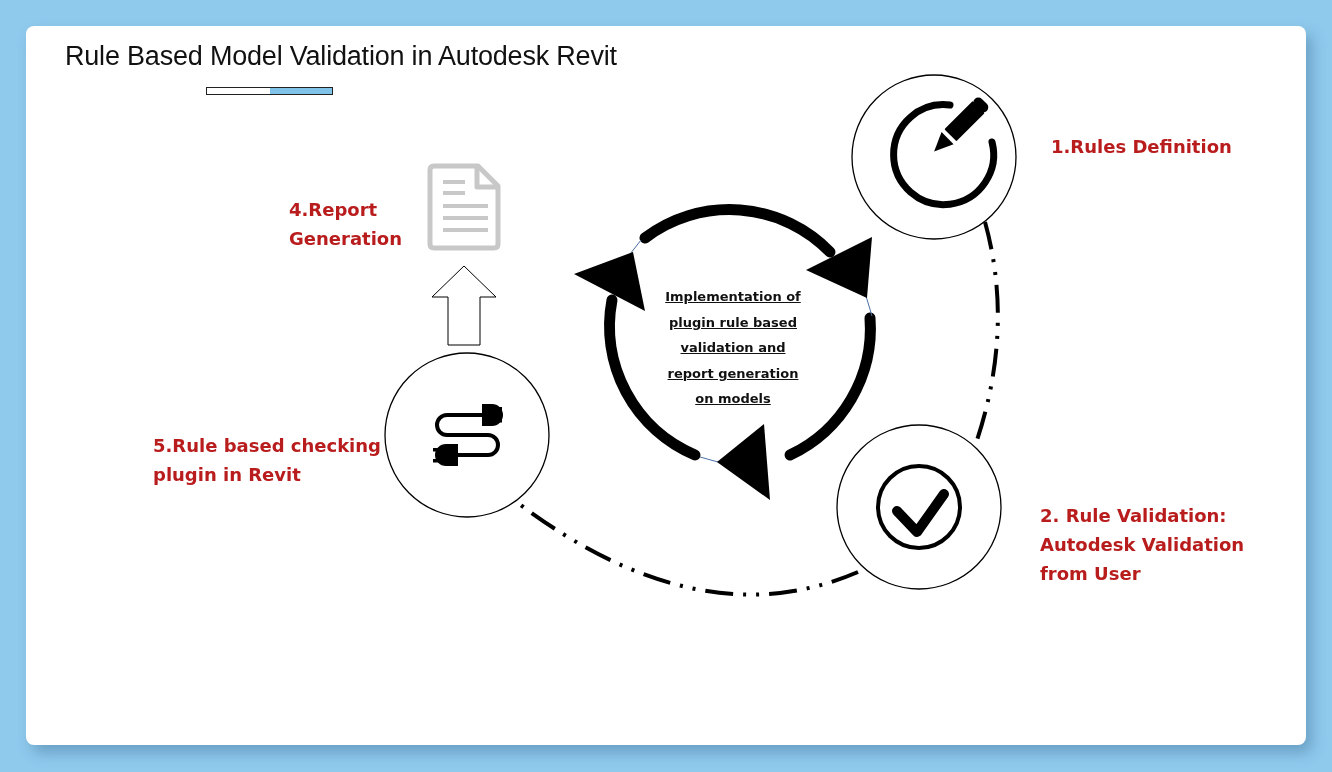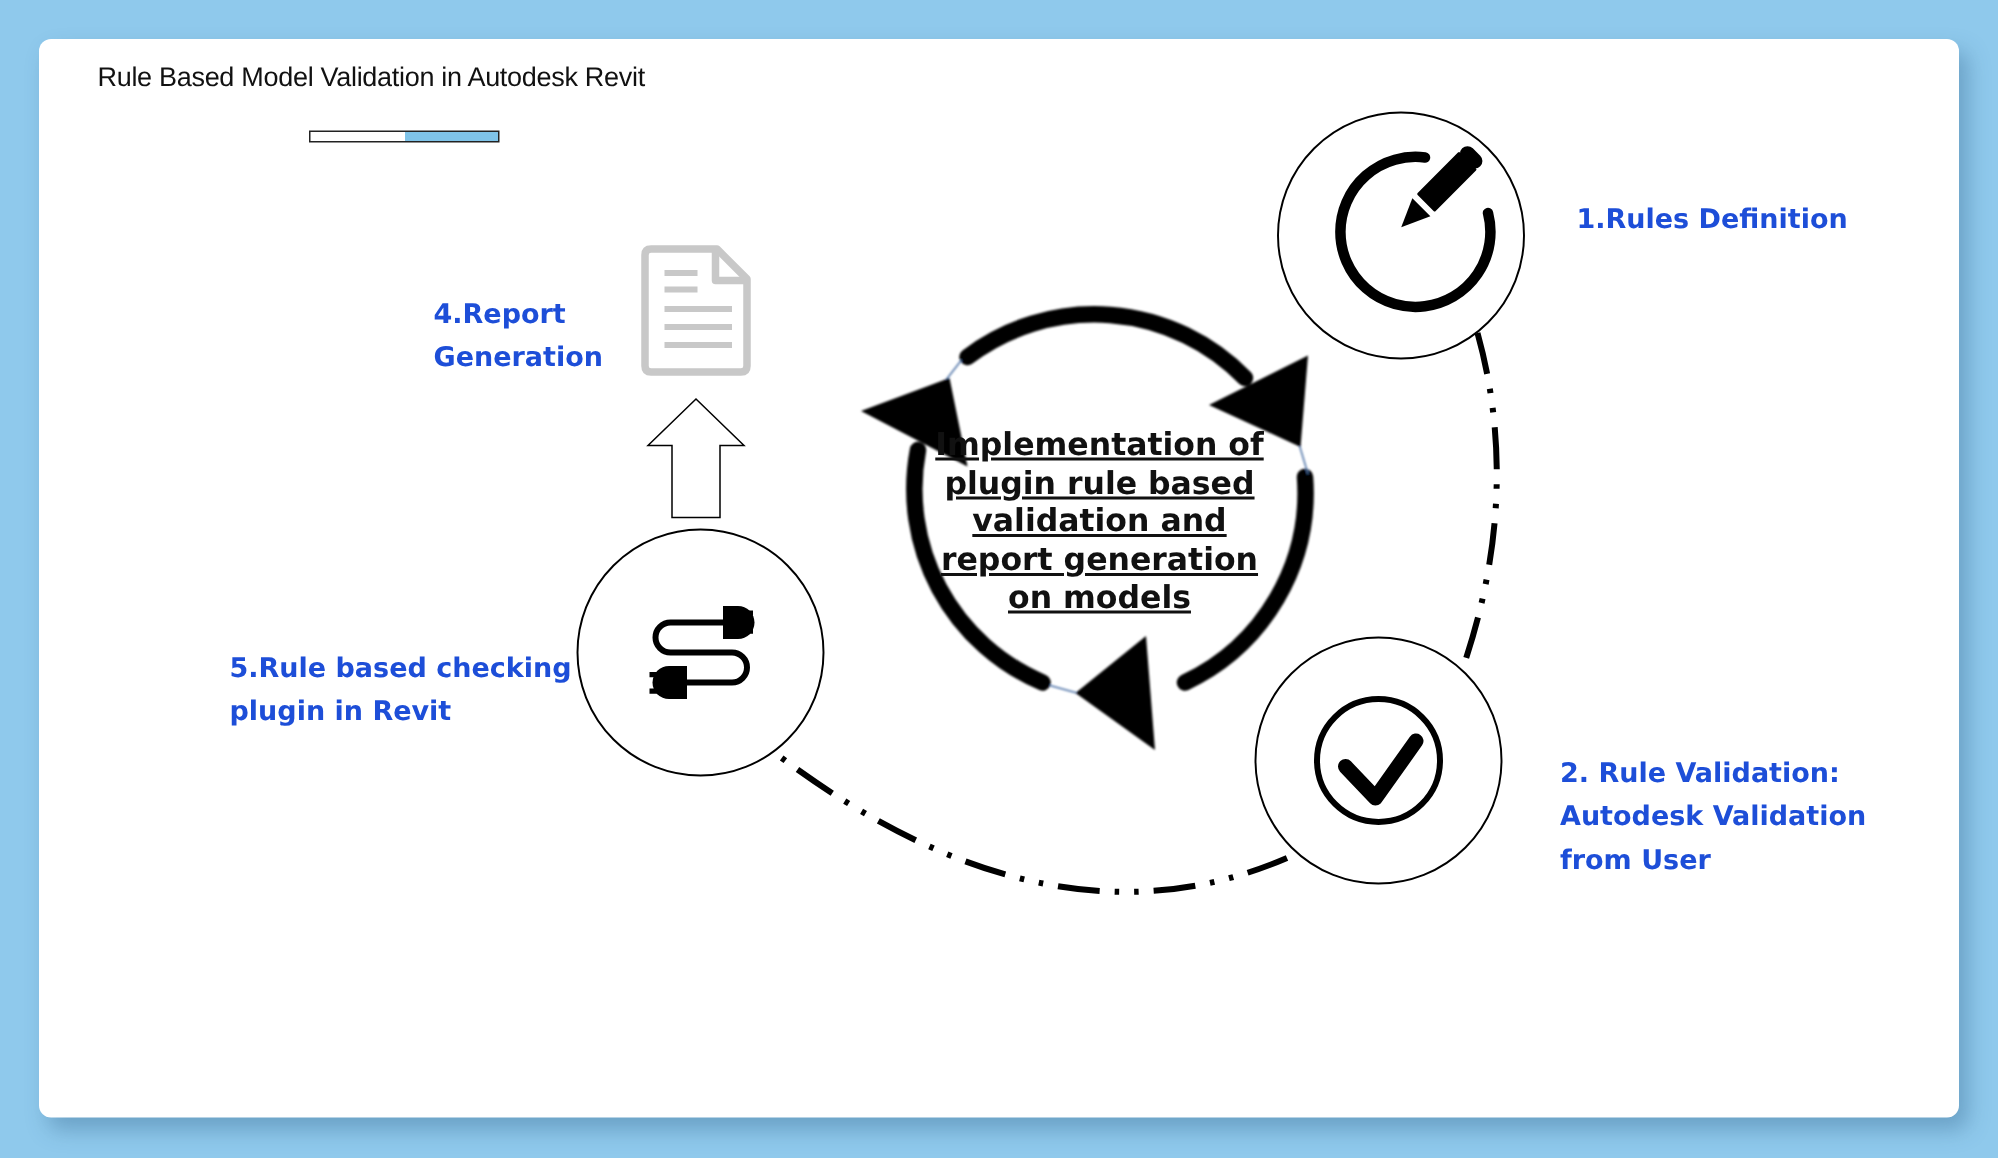--- a/index.html
+++ b/index.html
@@ -12,42 +12,42 @@
     .card {
       position: absolute; left: 26px; top: 26px;
       width: 1280px; height: 719px;
       background: #ffffff;
       border-radius: 8px;
       box-shadow: 6px 8px 14px rgba(40, 90, 130, 0.35);
     }
     .title {
       position: absolute; left: 39px; top: 15px;
       font-family: "Liberation Sans", sans-serif;
-      font-size: 18px; color: #111; letter-spacing: -0.2px;
+      font-size: 27px; color: #111; letter-spacing: -0.2px;
       white-space: nowrap;
     }
     .progress {
       position: absolute; left: 180px; top: 61px;
       width: 125px; height: 6px;
       border: 1px solid #222; background: #fff;
       display: flex;
     }
     .progress .fill { height: 100%; background: #7FC3E8; margin-left: auto; }
     svg.diagram { position: absolute; left: 0; top: 0; }
     .label {
       position: absolute;
       font-family: "DejaVu Sans", sans-serif;
       font-weight: bold; font-size: 18px; line-height: 29px;
-      color: #1d4ed8; white-space: nowrap;
+      color: #b91c1c; white-space: nowrap;
     }
     .center-text {
       position: absolute; left: 603px; top: 284px; width: 260px;
       text-align: center;
       font-family: "DejaVu Sans", sans-serif;
-      font-weight: bold; font-size: 21px; line-height: 25.5px;
+      font-weight: bold; font-size: 13px; line-height: 25.5px;
       color: #111;
     }
     .center-text span { text-decoration: underline; display: block; }
   </style>
 </head>
 <body style="background: rgb(143, 201, 236);">
 
 <div class="card"></div>
 
 <div class="title" style="left:65px; top:41px;">Rule Based Model Validation in Autodesk Revit</div>

